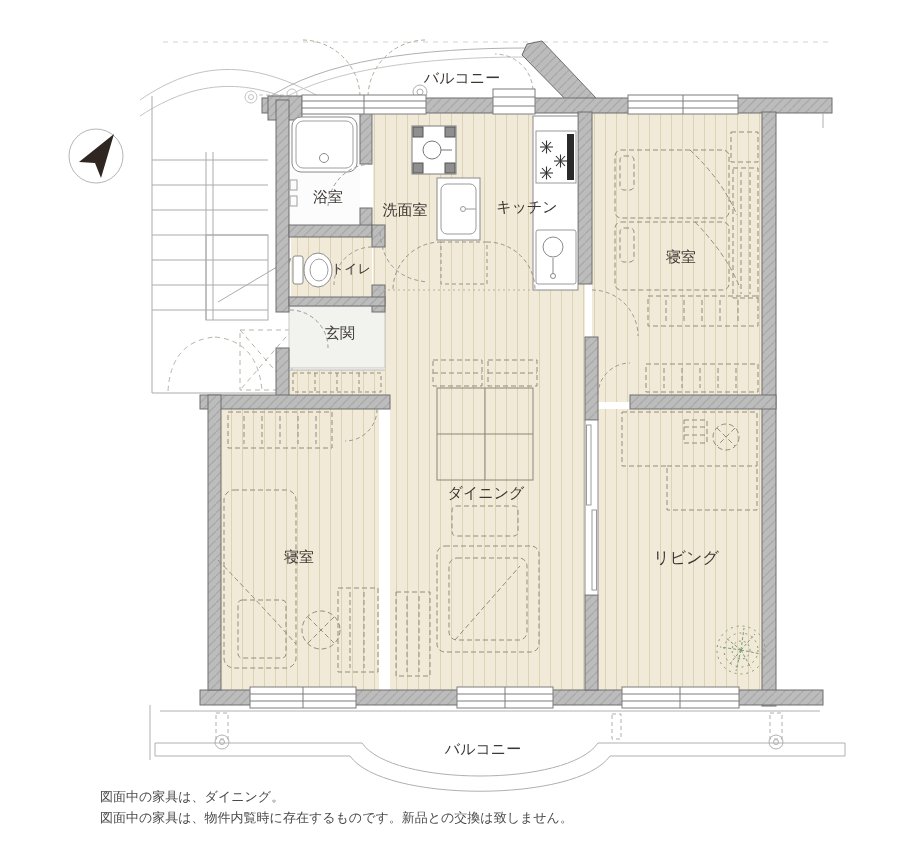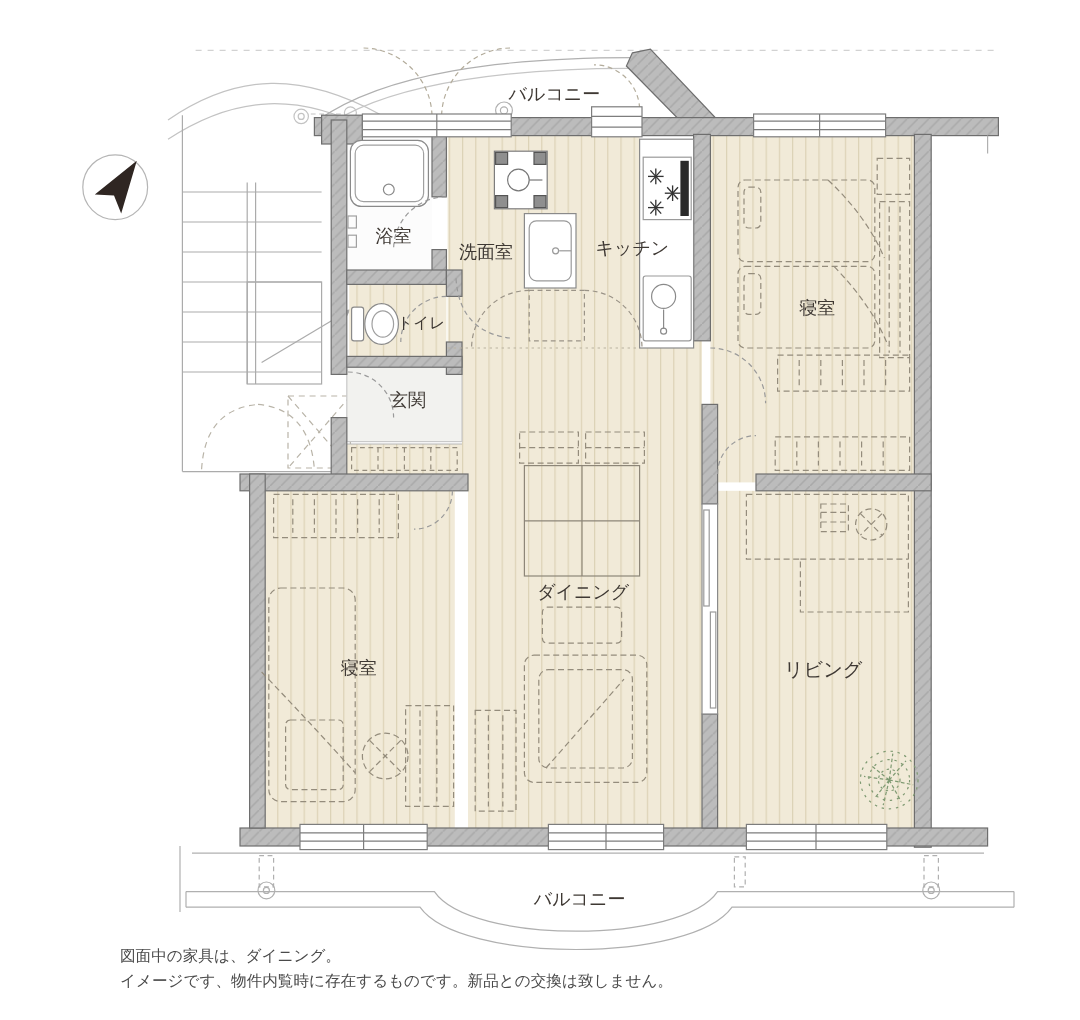--- a/index.html
+++ b/index.html
@@ -344,15 +344,15 @@
   <text class="room-label" x="340" y="338" text-anchor="middle">玄関</text>
   <text class="room-label" x="681" y="262" text-anchor="middle">寝室</text>
   <text class="room-label" x="299" y="562" text-anchor="middle">寝室</text>
   <text class="room-label" x="486" y="498" text-anchor="middle">ダイニング</text>
   <text class="room-label" style="font-size:16px" x="686" y="563" text-anchor="middle">リビング</text>
   <text class="room-label" x="483" y="754" text-anchor="middle">バルコニー</text>
 </svg>
 
 <div class="disclaimer">
   <div>図面中の家具は、ダイニング。</div>
-  <div>イメージです、物件内覧時に存在するものです。新品との交換は致しません。</div>
+  <div>図面中の家具は、物件内覧時に存在するものです。新品との交換は致しません。</div>
 </div>
 </div>
 
 </body></html>

